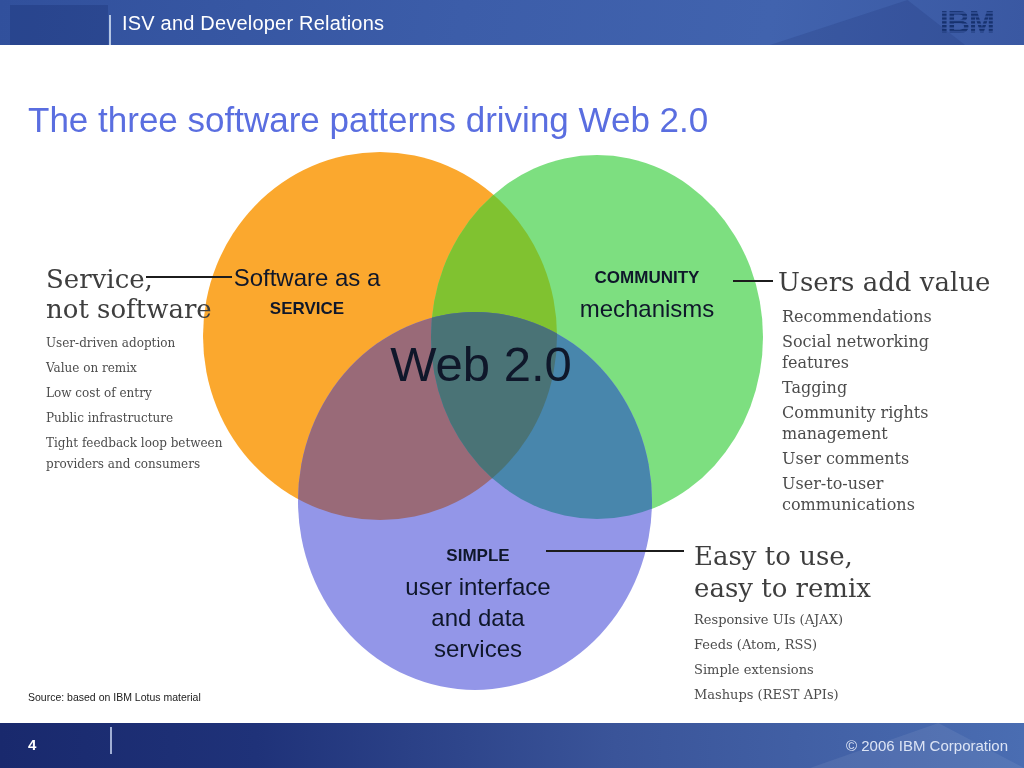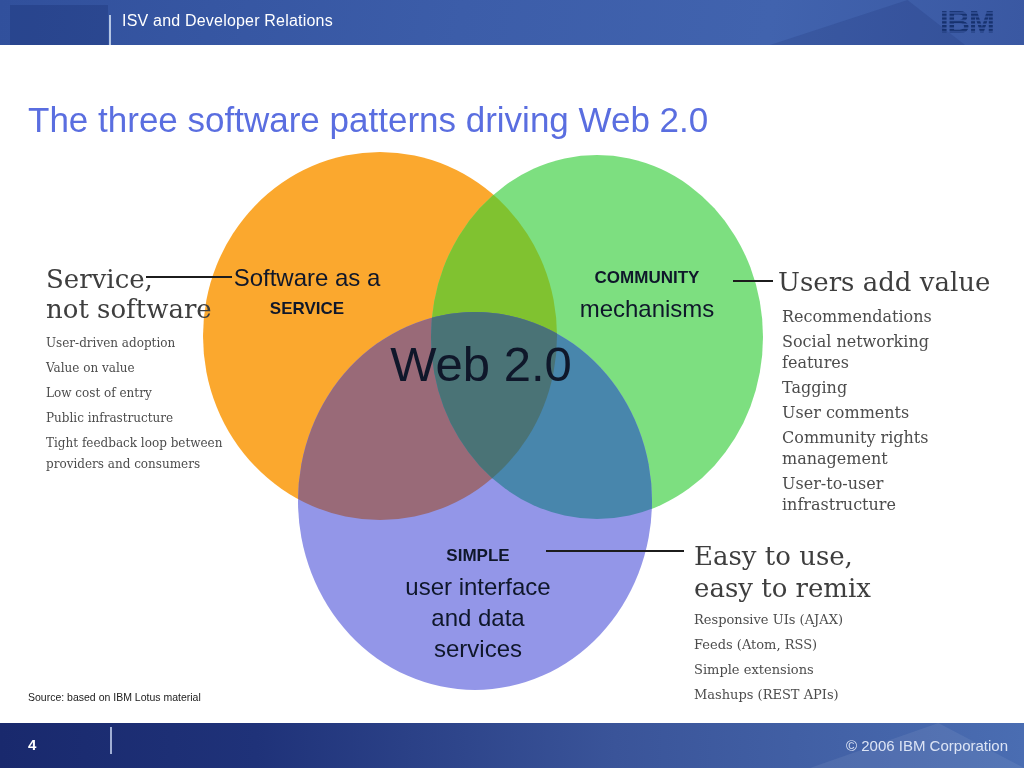--- a/index.html
+++ b/index.html
@@ -20,21 +20,21 @@
   .header-block{
     position:absolute;left:10px;top:5px;width:98px;height:40px;
     background:rgba(15,35,100,0.25);
   }
   .header-sep{
     position:absolute;left:109px;top:15px;width:2px;height:30px;
     background:rgba(205,218,240,0.85);
   }
   .header-label{
     position:absolute;left:122px;top:12px;
-    color:#ffffff;font-size:16px;letter-spacing:0.2px;
+    color:#ffffff;font-size:20px;letter-spacing:0.2px;
   }
   .ibm-logo{position:absolute;right:12px;top:6px;}
   
   .slide-title{
     position:absolute;left:28px;top:100px;width:860px;
     color:#5a6ee0;font-size:35px;font-weight:400;
   }
   
   .venn-svg{position:absolute;left:0;top:0;}
   .venn-label{
@@ -157,36 +157,36 @@
   <div class="connector c-community"></div>
   <div class="connector c-simple"></div>
 
   <div class="annot annot-service">
     <div class="annot-heading">
       <div>Service,</div>
       <div>not software</div>
     </div>
     <div class="annot-list">
       <div class="annot-item">User-driven adoption</div>
-      <div class="annot-item">Value on value</div>
+      <div class="annot-item">Value on remix</div>
       <div class="annot-item">Low cost of entry</div>
       <div class="annot-item">Public infrastructure</div>
       <div class="annot-item">Tight feedback loop between providers and consumers</div>
     </div>
   </div>
 
   <div class="annot annot-community">
     <div class="annot-heading">Users add value</div>
     <div class="annot-list">
       <div class="annot-item">Recommendations</div>
       <div class="annot-item">Social networking features</div>
       <div class="annot-item">Tagging</div>
+      <div class="annot-item">Community rights management</div>
       <div class="annot-item">User comments</div>
-      <div class="annot-item">Community rights management</div>
-      <div class="annot-item">User-to-user infrastructure</div>
+      <div class="annot-item">User-to-user communications</div>
     </div>
   </div>
 
   <div class="annot annot-simple">
     <div class="annot-heading">
       <div>Easy to use,</div>
       <div>easy to remix</div>
     </div>
     <div class="annot-list">
       <div class="annot-item">Responsive UIs (AJAX)</div>

